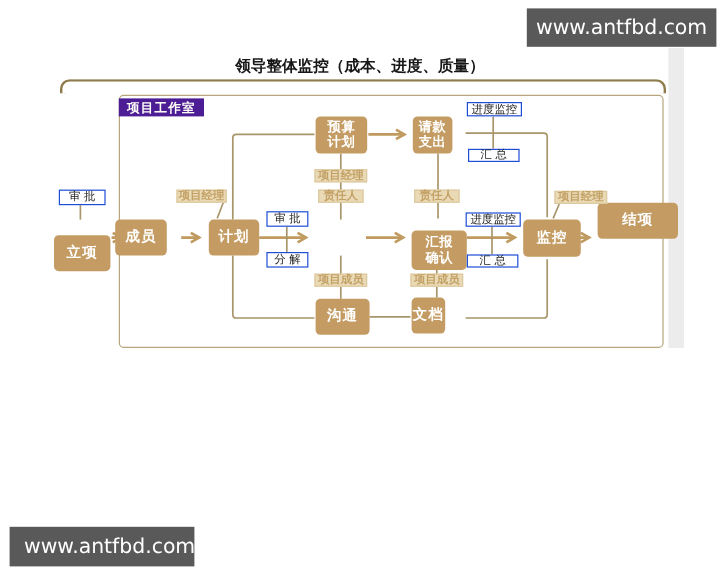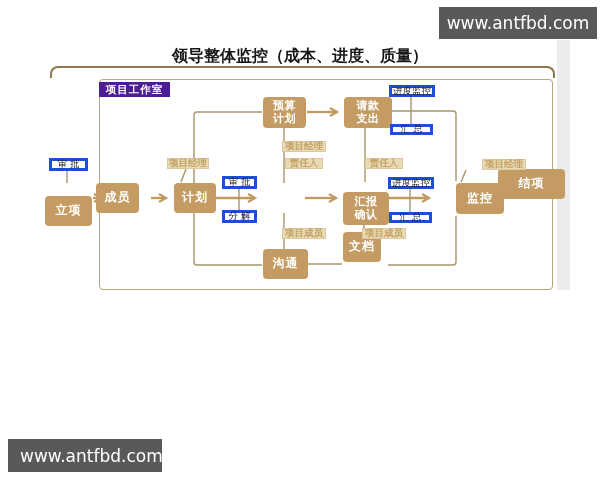--- a/index.html
+++ b/index.html
@@ -3,38 +3,38 @@
 <meta charset="utf-8">
 <style>
   html,body{margin:0;padding:0;background:#fff;}
   .stage{position:relative;width:600px;height:480px;background:#ffffff;overflow:hidden;
          font-family:"DejaVu Sans","Liberation Sans",sans-serif;}
   .wm{position:absolute;background:#595959;color:#ffffff;font-size:17px;
       display:flex;align-items:center;}
   .wm-top{left:439px;top:7px;width:158px;height:32px;justify-content:center;}
   .wm-bottom{left:8px;top:439px;width:154px;height:33px;padding-left:12px;box-sizing:border-box;}
   .title{position:absolute;left:0;top:46px;width:600px;text-align:center;
-         font-size:16px;font-weight:bold;color:#161616;}
+         font-size:13px;font-weight:bold;color:#161616;}
   .bracket{position:absolute;left:50px;top:66px;width:501px;height:10px;
            border-top:2px solid #8e7a4a;border-left:2px solid #8e7a4a;border-right:2px solid #8e7a4a;
            border-radius:8px 8px 0 0;}
   .inner{position:absolute;left:99px;top:79px;width:452px;height:209px;
          border:1.5px solid #b7a67c;border-radius:4px;}
   .ws-label{position:absolute;left:99px;top:82px;width:71px;height:15px;background:#4c1d95;
             color:#fffdf6;font-weight:bold;font-size:10.5px;display:flex;align-items:center;
             justify-content:center;letter-spacing:1px;}
   svg.connectors{position:absolute;left:0;top:0;}
   .node{position:absolute;background:#c49c63;color:#ffffff;font-weight:bold;font-size:12px;
         border-radius:4px;display:flex;align-items:center;justify-content:center;
         text-align:right;white-space:pre-line;line-height:1.15;letter-spacing:1px;}
   .node.two{font-size:11px;letter-spacing:0.5px;}
   .chip{position:absolute;display:flex;align-items:center;justify-content:center;
         font-size:9.5px;box-sizing:border-box;white-space:pre;}
-  .chip-white{background:#ffffff;border:3px solid #1d4ed8;color:#222222;}
-  .chip-tan{background:#e9dab5;border:1px solid #dcc99f;color:#c3a166;font-weight:bold;margin-left:20px;}
+  .chip-white{background:#ffffff;border:1px solid #1d4ed8;color:#222222;}
+  .chip-tan{background:#e9dab5;border:1px solid #dcc99f;color:#c3a166;font-weight:bold;}
   .gutter{position:absolute;left:557px;top:40px;width:13px;height:250px;background:#ececec;}
 </style>
 </head>
 <body>
 
 <div class="stage">
 
   <div class="wm wm-top">
     <span>www.antfbd.com</span>
   </div>
@@ -81,28 +81,28 @@
     </g>
   </svg>
 
   <div class="ws-label">项目工作室</div>
 
   <div class="node" style="left:45px;top:196px;width:47px;height:30px">立项</div>
   <div class="node" style="left:96px;top:183px;width:43px;height:30px">成员</div>
   <div class="node" style="left:174px;top:183px;width:42px;height:30px">计划</div>
   <div class="node two" style="left:343px;top:192px;width:46px;height:33px">汇报
 确认</div>
-  <div class="node" style="left:456px;top:183px;width:48px;height:31px">监控</div>
+  <div class="node" style="left:436px;top:183px;width:48px;height:31px">监控</div>
   <div class="node" style="left:498px;top:169px;width:67px;height:30px">结项</div>
   <div class="node two" style="left:263px;top:97px;width:43px;height:31px">预算
 计划</div>
-  <div class="node two" style="left:344px;top:97px;width:48px;height:31px">请款
+  <div class="node two" style="left:344px;top:97px;width:33px;height:31px">请款
 支出</div>
   <div class="node" style="left:263px;top:249px;width:45px;height:30px">沟通</div>
-  <div class="node" style="left:343px;top:232px;width:38px;height:30px">文档</div>
+  <div class="node" style="left:343px;top:248px;width:28px;height:30px">文档</div>
 
   <div class="chip chip-white" style="left:49px;top:158px;width:39px;height:13px">审 批</div>
   <div class="chip chip-white" style="left:222px;top:176px;width:35px;height:13px">审 批</div>
   <div class="chip chip-white" style="left:222px;top:210px;width:35px;height:13px">分 解</div>
   <div class="chip chip-white" style="left:389px;top:85px;width:46px;height:12px">进度监控</div>
   <div class="chip chip-white" style="left:390px;top:124px;width:43px;height:11px">汇 总</div>
   <div class="chip chip-white" style="left:388px;top:177px;width:46px;height:12px">进度监控</div>
   <div class="chip chip-white" style="left:389px;top:212px;width:43px;height:11px">汇 总</div>
 
   <div class="chip chip-tan" style="left:147px;top:158px;width:42px;height:11px">项目经理</div>

